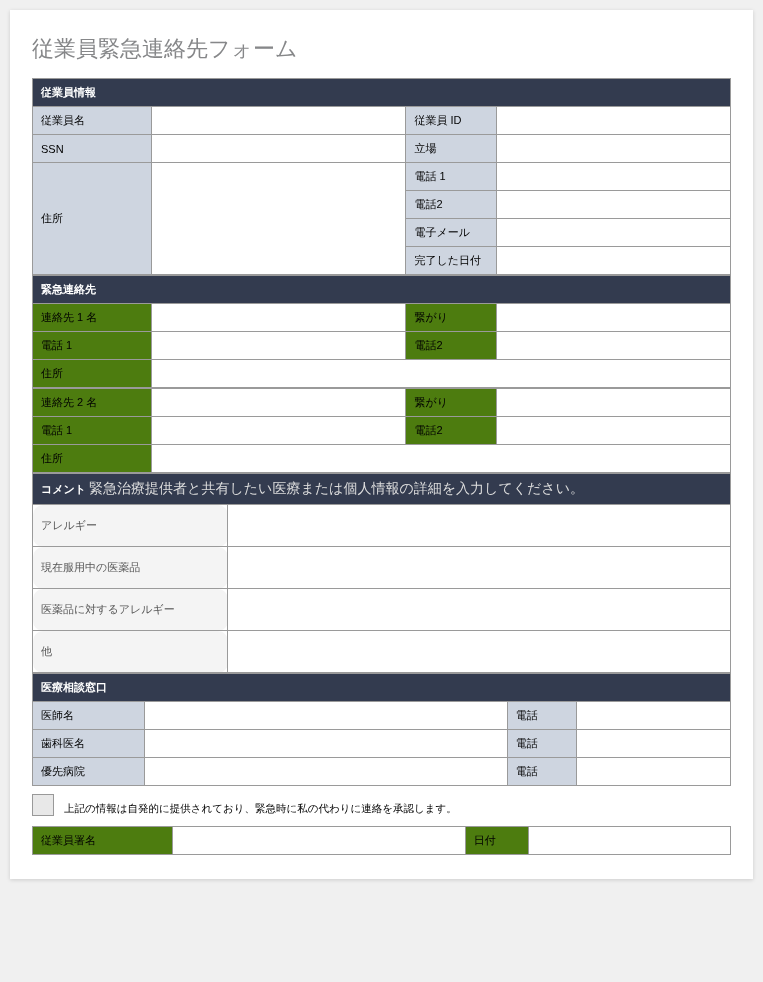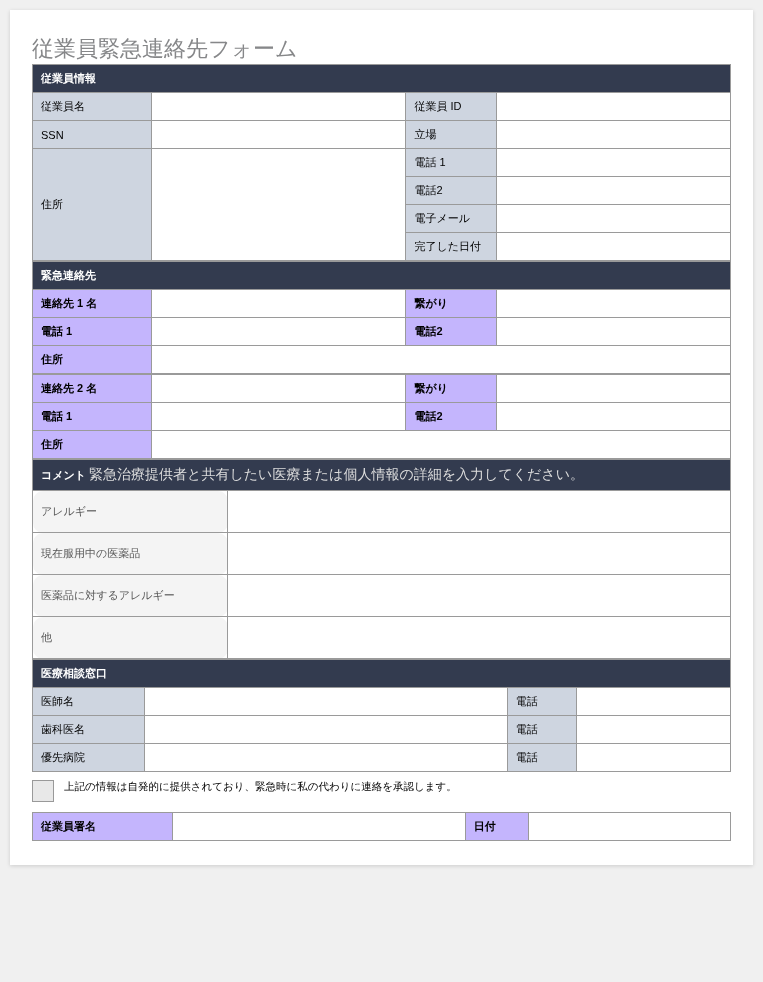--- a/index.html
+++ b/index.html
@@ -12,47 +12,48 @@
   background: #fff;
   width: 743px;
   margin: 0 auto;
   padding: 24px 22px;
   box-shadow: 0 1px 4px rgba(0,0,0,0.15);
 }
 .title {
   font-size: 22px;
   color: #868789;
   font-weight: 500;
+  margin-bottom: 14px;
 }
 table {
   width: 100%;
   border-collapse: collapse;
   font-size: 11px;
 }
 td, th {
   border: 1px solid #9a9a9a;
   padding: 6px 8px;
   text-align: left;
   vertical-align: middle;
   height: 28px;
 }
 .hdr {
   background: #333b4f;
   color: #fff;
   font-weight: bold;
   font-size: 11px;
 }
 .lbl-blue { background: #ced5e0; font-weight: normal; }
-.lbl-gray { background: #c4b5fd; font-weight: bold; }
+.lbl-gray { background: #4d7c0f; font-weight: normal; }
 .lbl-light { background: #f4f4f4; font-weight: normal; color: #555; border-radius: 10px; }
 .sub { color: #ddd; font-weight: normal; font-size: 14px; }
 .tall td { height: 42px; }
 .consent {
   display: flex;
-  align-items: flex-start;
+  align-items: flex-end;
   font-size: 10.5px;
   margin: 8px 0 10px 0;
 }
 .checkbox {
   width: 22px;
   height: 22px;
   border: 1px solid #999;
   background: #e8e8e8;
   margin-right: 10px;
 }

